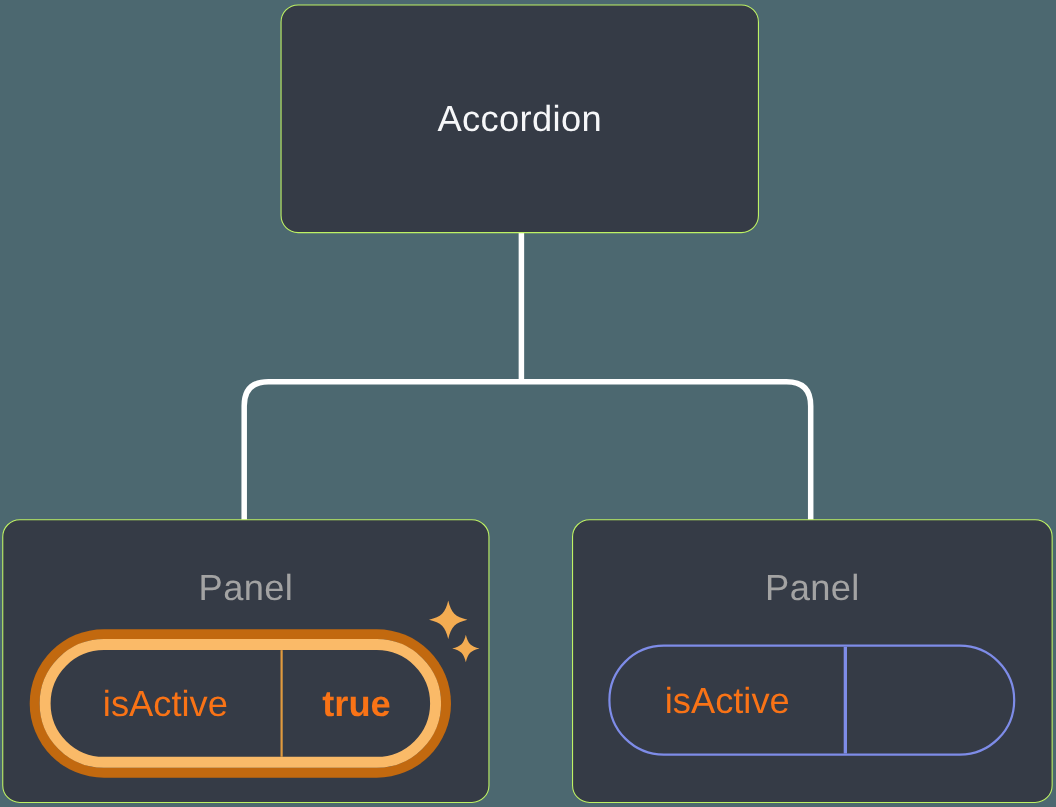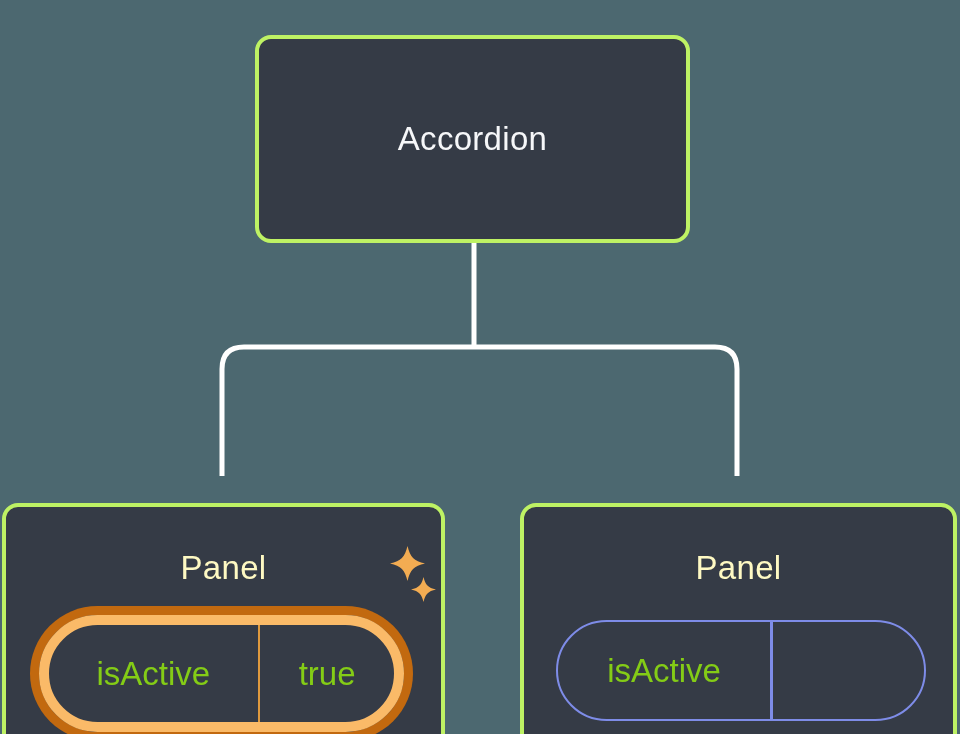--- a/index.html
+++ b/index.html
@@ -12,24 +12,23 @@
     font-family: "Liberation Sans", sans-serif;
   }
   .connectors {
     position: absolute;
     left: 0; top: 0;
     width: 960px; height: 734px;
   }
   .node {
     position: absolute;
     background: #353B46;
-    border: 4px solid #bef264;
+    border: 1px solid #bef264;
     border-radius: 16px;
     box-sizing: border-box;
-    margin-top: 31px;
   }
   .node-root {
     left: 255px; top: 4px;
     width: 435px; height: 208px;
     display: flex;
     align-items: center;
     justify-content: center;
   }
   .node-title {
     color: #F6F7F9;
@@ -37,47 +36,47 @@
     font-weight: 500;
     letter-spacing: 0.3px;
   }
   .node-panel-left  { left: 2px;   top: 472px; width: 443px; height: 258px; }
   .node-panel-right { left: 520px; top: 472px; width: 437px; height: 258px; }
   .panel-title {
     position: absolute;
     left: 0; top: 42px;
     width: 100%;
     text-align: center;
-    color: #fef9c3;
+    color: #a3a3a3;
     font-size: 33px;
     font-weight: 500;
     letter-spacing: 0.3px;
   }
   .state-pill {
     position: absolute;
     box-sizing: border-box;
     display: flex;
     align-items: stretch;
-    color: #84cc16;
+    color: #f97316;
     font-size: 33px;
   }
   .state-pill .cell {
     display: flex;
     align-items: center;
     justify-content: center;
   }
   .pill-active {
     left: 33px; top: 108px;
     width: 365px; height: 117px;
     border: 10px solid #FABA68;
     border-radius: 70px;
     box-shadow: 0 0 0 9px #C2690F;
   }
   .pill-active .cell-key   { flex: 0 0 60.5%; }
-  .pill-active .cell-value { flex: 1 1 auto; font-weight: 400; text-align: right; }
+  .pill-active .cell-value { flex: 1 1 auto; font-weight: 700; text-align: right; }
   .pill-active .divider {
     flex: 0 0 2.5px;
     background: #E09A3E;
   }
   .pill-inactive {
     left: 32px; top: 113px;
     width: 370px; height: 101px;
     border: 2px solid #7E8CE8;
     border-radius: 60px;
   }

